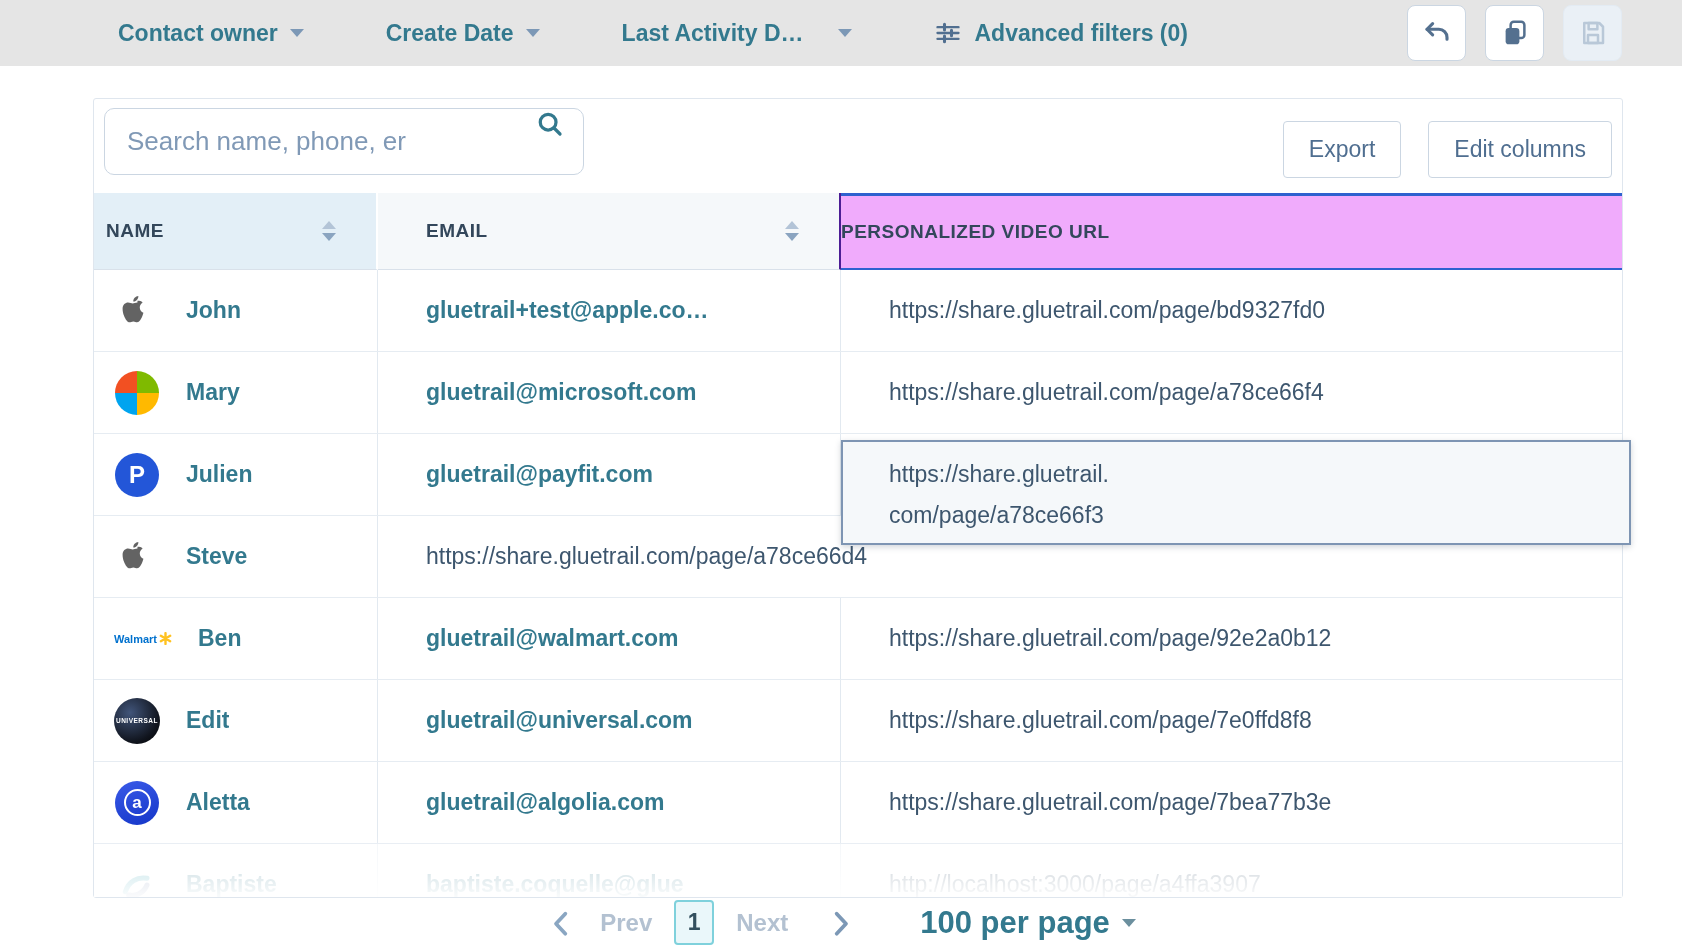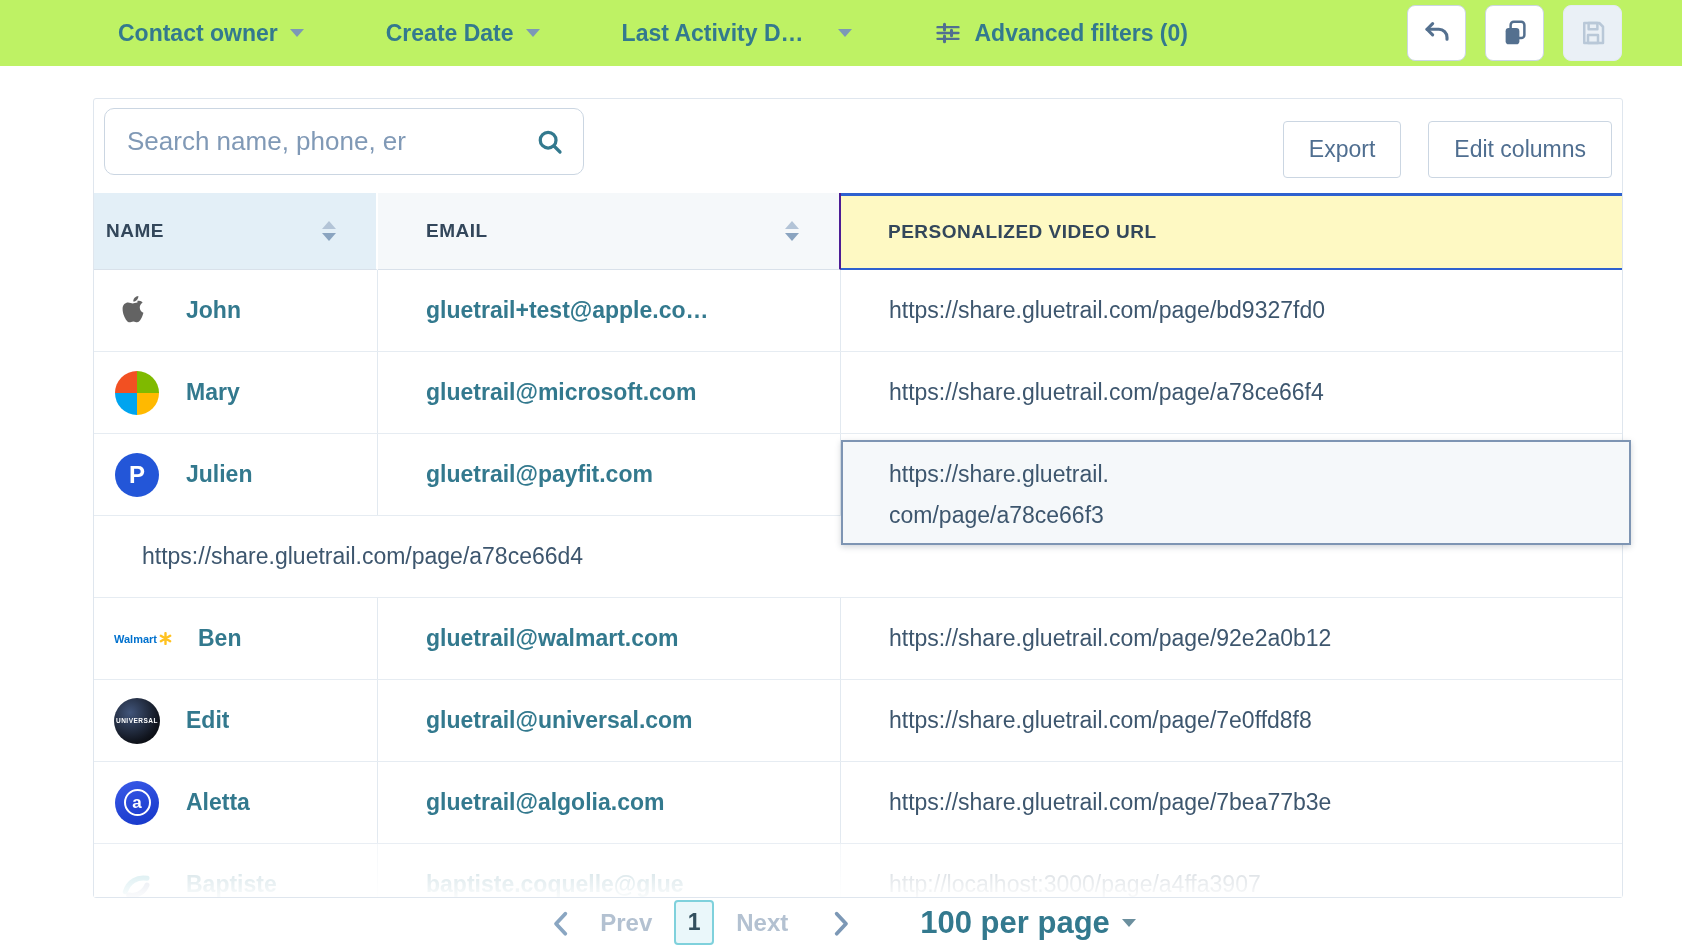--- a/index.html
+++ b/index.html
@@ -1,57 +1,57 @@
 <!DOCTYPE html>
 <html><head>
 <meta charset="utf-8">
 <style>
   * { margin:0; padding:0; box-sizing:border-box; }
   html,body { width:1682px; height:946px; background:#ffffff; overflow:hidden;
               font-family:"Liberation Sans", sans-serif; }
 
   
   .filter-bar { position:absolute; top:0; left:0; width:1682px; height:66px;
-                background:#bef264; display:flex; align-items:center; padding-left:118px; }
+                background:#e5e5e5; display:flex; align-items:center; padding-left:118px; }
   .filter-item { display:flex; align-items:center; gap:12px; margin-right:82px;
                  color:#33798e; font-weight:700; font-size:23px; cursor:pointer; white-space:nowrap; }
   .filter-item .caret { width:0; height:0; border-left:7px solid transparent;
                         border-right:7px solid transparent; border-top:8px solid #7c98b6; }
   .filter-item.wide-caret .caret { margin-left:22px; }
   .adv-filters { display:flex; align-items:center; gap:13px; color:#33798e;
                  font-weight:700; font-size:23px; cursor:pointer; white-space:nowrap; }
   .fb-actions { margin-left:auto; margin-right:60px; display:flex; gap:19px; }
   .icon-btn { width:59px; height:56px; border-radius:8px; background:#ffffff;
               border:1px solid #cbd6e2; display:flex; align-items:center; justify-content:center; cursor:pointer; }
   .icon-btn.disabled { background:#eaf0f6; border-color:#e3ebf3; cursor:default; }
 
   
   .card { position:absolute; left:93px; top:98px; width:1530px; height:800px;
           background:#ffffff; border:1px solid #dfe6ee; border-radius:3px; }
 
   .toolbar { position:relative; height:94px; }
   .search-box { position:absolute; left:10px; top:9px; width:480px; height:67px;
                 background:#fff; border:1px solid #cbd6e2; border-radius:10px;
-                display:flex; align-items:center; padding:0 18px 0 22px; }
+                display:flex; padding:0 18px 0 22px; }
   .search-box input { border:none; outline:none; flex:1; font-size:26px; color:#33475b;
                       font-family:"Liberation Sans", sans-serif; background:transparent; min-width:0; }
   .search-box input::placeholder { color:#8099b6; }
   .toolbar-btns { position:absolute; right:10px; top:22px; display:flex; gap:27px; }
   .btn { background:#fff; border:1px solid #cbd6e2; border-radius:4px; color:#4f6e90;
          font-size:23px; padding:14px 25px; font-family:"Liberation Sans", sans-serif; cursor:pointer; }
 
   
   .thead { display:flex; height:77px; }
   .th { display:flex; align-items:center; font-weight:700; font-size:19px; letter-spacing:.5px;
         color:#33475b; cursor:pointer; }
   .th-name  { width:284px; background:#e3eff7; padding-left:12px; border-right:2px solid #fff;
               border-bottom:1px solid #d9e1ea; }
   .th-email { width:463px; background:#f5f8fa; padding-left:48px; border-right:2px solid #4c1d95;
               border-bottom:1px solid #d9e1ea; }
-  .th-url   { width:781px; background:#fef9c3; padding-left:47px;
+  .th-url   { width:781px; background:#f0abfc; 
               border-top:3px solid #2e61cf; border-bottom:2px solid #2e61cf; }
   .sort { margin-left:auto; margin-right:40px; display:flex; flex-direction:column; gap:4px; cursor:pointer; }
   .sort .up   { width:0; height:0; border-left:7px solid transparent; border-right:7px solid transparent;
                 border-bottom:8px solid #b3c4d7; }
   .sort .down { width:0; height:0; border-left:7px solid transparent; border-right:7px solid transparent;
                 border-top:8px solid #8aa4c0; }
 
   .tbody { position:relative; height:627px; overflow:hidden; }
   .row { display:flex; height:82px; border-bottom:1px solid #e6ecf2; background:#fff; }
   .cell { display:flex; align-items:center; }
@@ -231,20 +231,29 @@
         </span>
         <span class="name-link">Julien</span>
       </div>
       <div class="cell c-email">
         <span class="email-link">gluetrail@payfit.com</span>
       </div>
       <div class="cell c-url"></div>
     </div>
 
     <div class="row">
+      <div class="cell c-name">
+        <span class="logo">
+          <svg width="38" height="44" viewBox="0 0 24 24" fill="#636363">
+            <path d="M12.3 6.6c-1-.05-2.3.62-3 .62-.7 0-1.85-.6-3-.58C4.7 6.67 2.9 7.96 2.9 10.5c0 1.5.3 3.05.95 4.6.85 2 2 4 3.45 4 .75 0 1.3-.52 2.4-.52 1.05 0 1.55.52 2.4.52 1.45 0 2.5-1.95 3.3-3.9.3-.8.5-1.35.65-2.05-1.35-.55-2.3-1.8-2.3-3.3 0-1.35.7-2.5 1.8-3.1-.75-1.05-2-1.12-3.25-1.15z"></path>
+            <path d="M12 4.9c.55-.65.95-1.55.85-2.45-.85.05-1.8.55-2.35 1.2-.5.6-.95 1.55-.85 2.4.95.1 1.8-.5 2.35-1.15z"></path>
+          </svg>
+        </span>
+        <span class="name-link">Steve</span>
+      </div>
       <div class="cell c-url">https://share.gluetrail.com/page/a78ce66d4</div>
     </div>
 
     <div class="row">
       <div class="cell c-name">
         <span class="logo walmart-logo">
           <span class="walmart-text">Walmart</span>
           <svg width="13" height="13" viewBox="0 0 12 12" stroke="#ffc220" stroke-width="2.2" stroke-linecap="round">
             <path d="M6 1v10 M1.7 3.5l8.6 5 M10.3 3.5l-8.6 5"></path>
           </svg>

